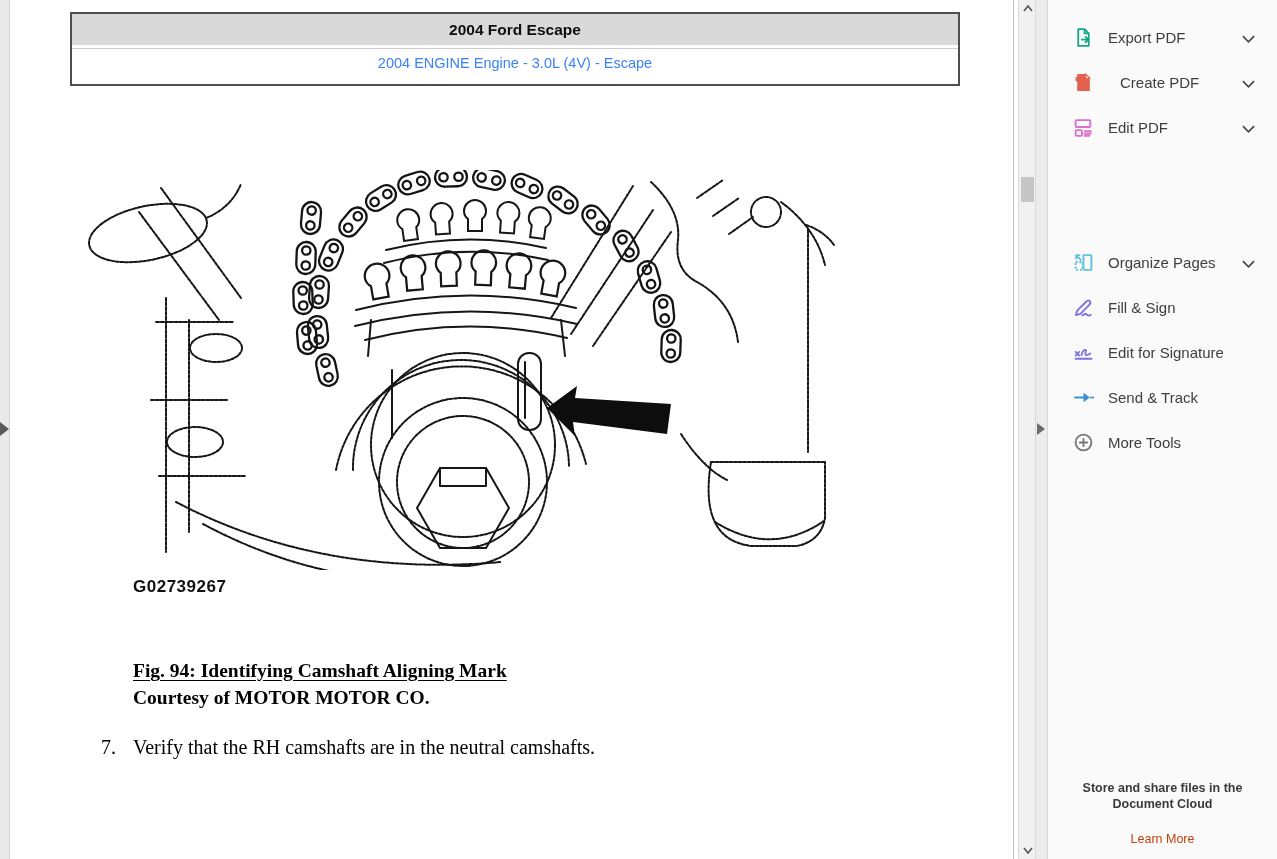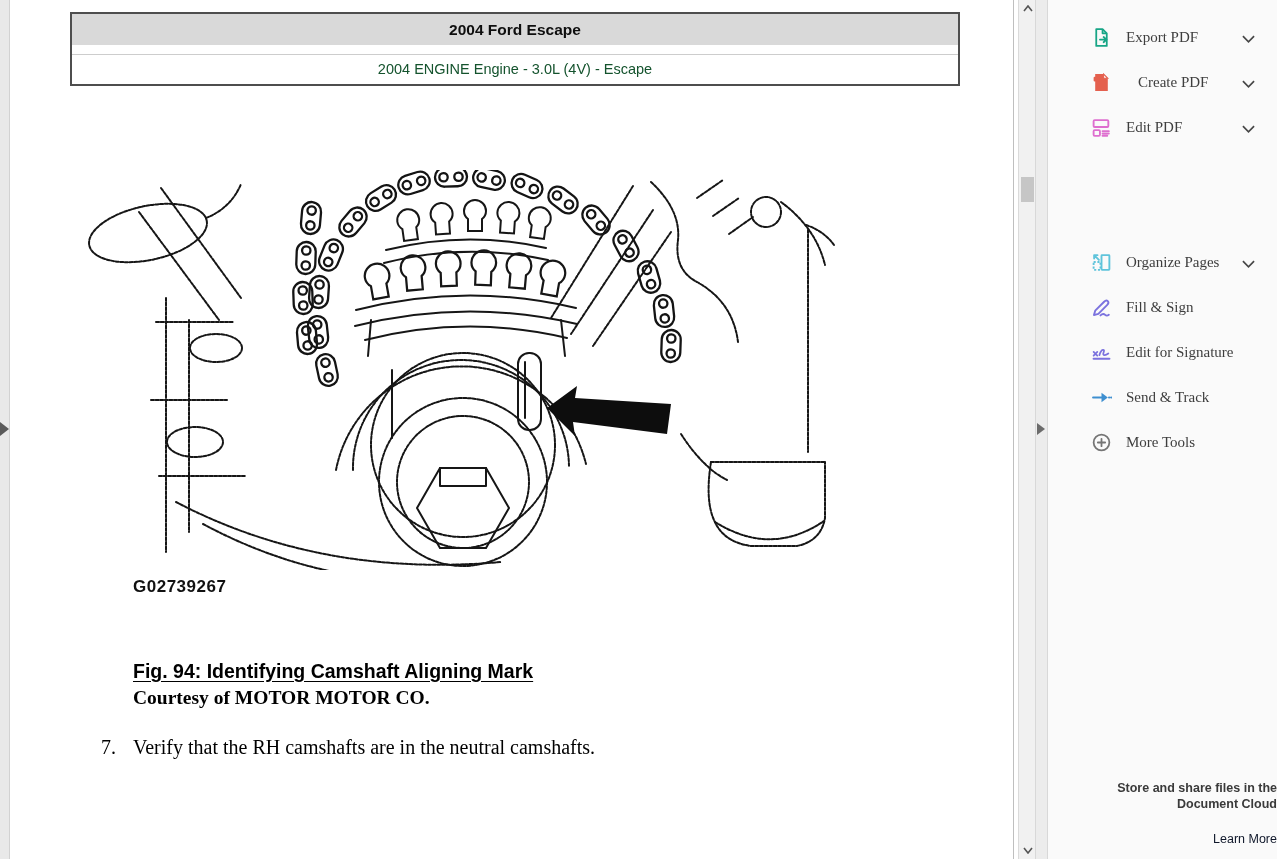--- a/index.html
+++ b/index.html
@@ -15,35 +15,35 @@
                 border-left:9px solid #5a5a5a; }
 
   
   .doc-page { position:absolute; left:11px; top:0; width:1002px; height:859px; background:#fff; }
   .page-edge { position:absolute; left:1013px; top:0; width:1px; height:859px; background:#bfbfbf; }
 
   .title-box { position:absolute; left:59px; top:12px; width:890px; height:74px;
                border:2px solid #4e4e4e; background:#fff; }
   .title-row1 { height:31px; background:#d9d9d9; display:flex; align-items:center; justify-content:center;
                 font-size:15.5px; font-weight:bold; color:#0e0e0e; }
-  .title-row2 { height:29px; margin-top:9px; border-top:1px solid #cdcdcd;
+  .title-row2 { height:29px; margin-top:3px; border-top:1px solid #cdcdcd;
                 display:flex; align-items:center; justify-content:center;
-                font-size:14.5px; color:#14532d; }
+                font-size:14.5px; color:#3b82f6; }
 
   .diagram { position:absolute; left:70px; top:170px; width:880px; height:400px; }
   .diagram svg { width:100%; height:100%; }
   .dln   { fill:none; stroke:#161616; stroke-width:2;   stroke-linecap:round; }
   .dsk   { fill:none; stroke:#161616; stroke-width:2;   stroke-linecap:round; stroke-dasharray:3 1.6; }
   .dchain{ fill:none; stroke:#141414; stroke-width:2.3; }
   .dfill { fill:#0d0d0d; stroke:none; }
 
   .fig-id { position:absolute; left:122px; top:577px; font-size:17px; font-weight:bold;
             letter-spacing:.5px; color:#111; }
   .fig-caption { position:absolute; left:122px; top:660px;
-            font-family:Liberation Sans, sans-serif; font-size:19.5px; font-weight:bold; color:#000;
+            font-family:Liberation Serif, serif; font-size:19.5px; font-weight:bold; color:#000;
             text-decoration:underline; text-underline-offset:3px; }
   .fig-courtesy { position:absolute; left:122px; top:687px;
             font-family:"Liberation Serif", serif; font-size:19.5px; font-weight:bold; color:#000; }
   .step { position:absolute; left:90px; top:736px; font-family:"Liberation Serif", serif;
           font-size:20px; color:#000; display:flex; }
   .step .num { width:32px; }
 
   
   .vscroll { position:absolute; left:1018px; top:0; width:17px; height:859px;
              background:#f1f1f1; border-left:1px solid #dadada; }
@@ -54,28 +54,28 @@
   
   .divider-strip { position:absolute; left:1035px; top:0; width:13px; height:859px;
                    background:#ececec; border-left:1px solid #d8d8d8; border-right:1px solid #d8d8d8; }
   .divider-arrow { position:absolute; left:1037px; top:423px; width:0; height:0;
                    border-top:6px solid transparent; border-bottom:6px solid transparent;
                    border-left:8px solid #6b6b6b; }
 
   
   .tools-panel { position:absolute; left:1048px; top:0; width:229px; height:859px; background:#fafafa; }
   .tool-item { position:absolute; left:0; width:229px; height:45px; display:flex; align-items:center;
-               padding-left:42px; cursor:default;font-family:Liberation Serif, serif; }
+               padding-left:24px; cursor:default; }
   .tool-icon { width:22px; height:22px; flex:0 0 22px; display:flex; align-items:center; justify-content:center; }
   .tool-label { margin-left:14px; font-size:15px; color:#3e3e3e; }
   .tool-chevron { position:absolute; right:22px; top:50%; transform:translateY(-50%); }
 
-  .panel-footer { position:absolute; left:0; top:780px; width:229px; text-align:right; }
+  .panel-footer { position:absolute; left:0; top:780px; width:229px; text-align:center; }
   .promo { font-size:12.5px; font-weight:bold; color:#3a3a3a; line-height:16px; }
-  .learn-more { margin-top:20px; font-size:12.5px; color:#0f172a; display:inline-block; }
+  .learn-more { margin-top:20px; font-size:12.5px; color:#c2410c; display:inline-block; }
 </style>
 </head>
 <body>
 
 <div class="screen">
 
   <div class="left-strip">
     <div class="left-strip-arrow"></div>
   </div>
 

